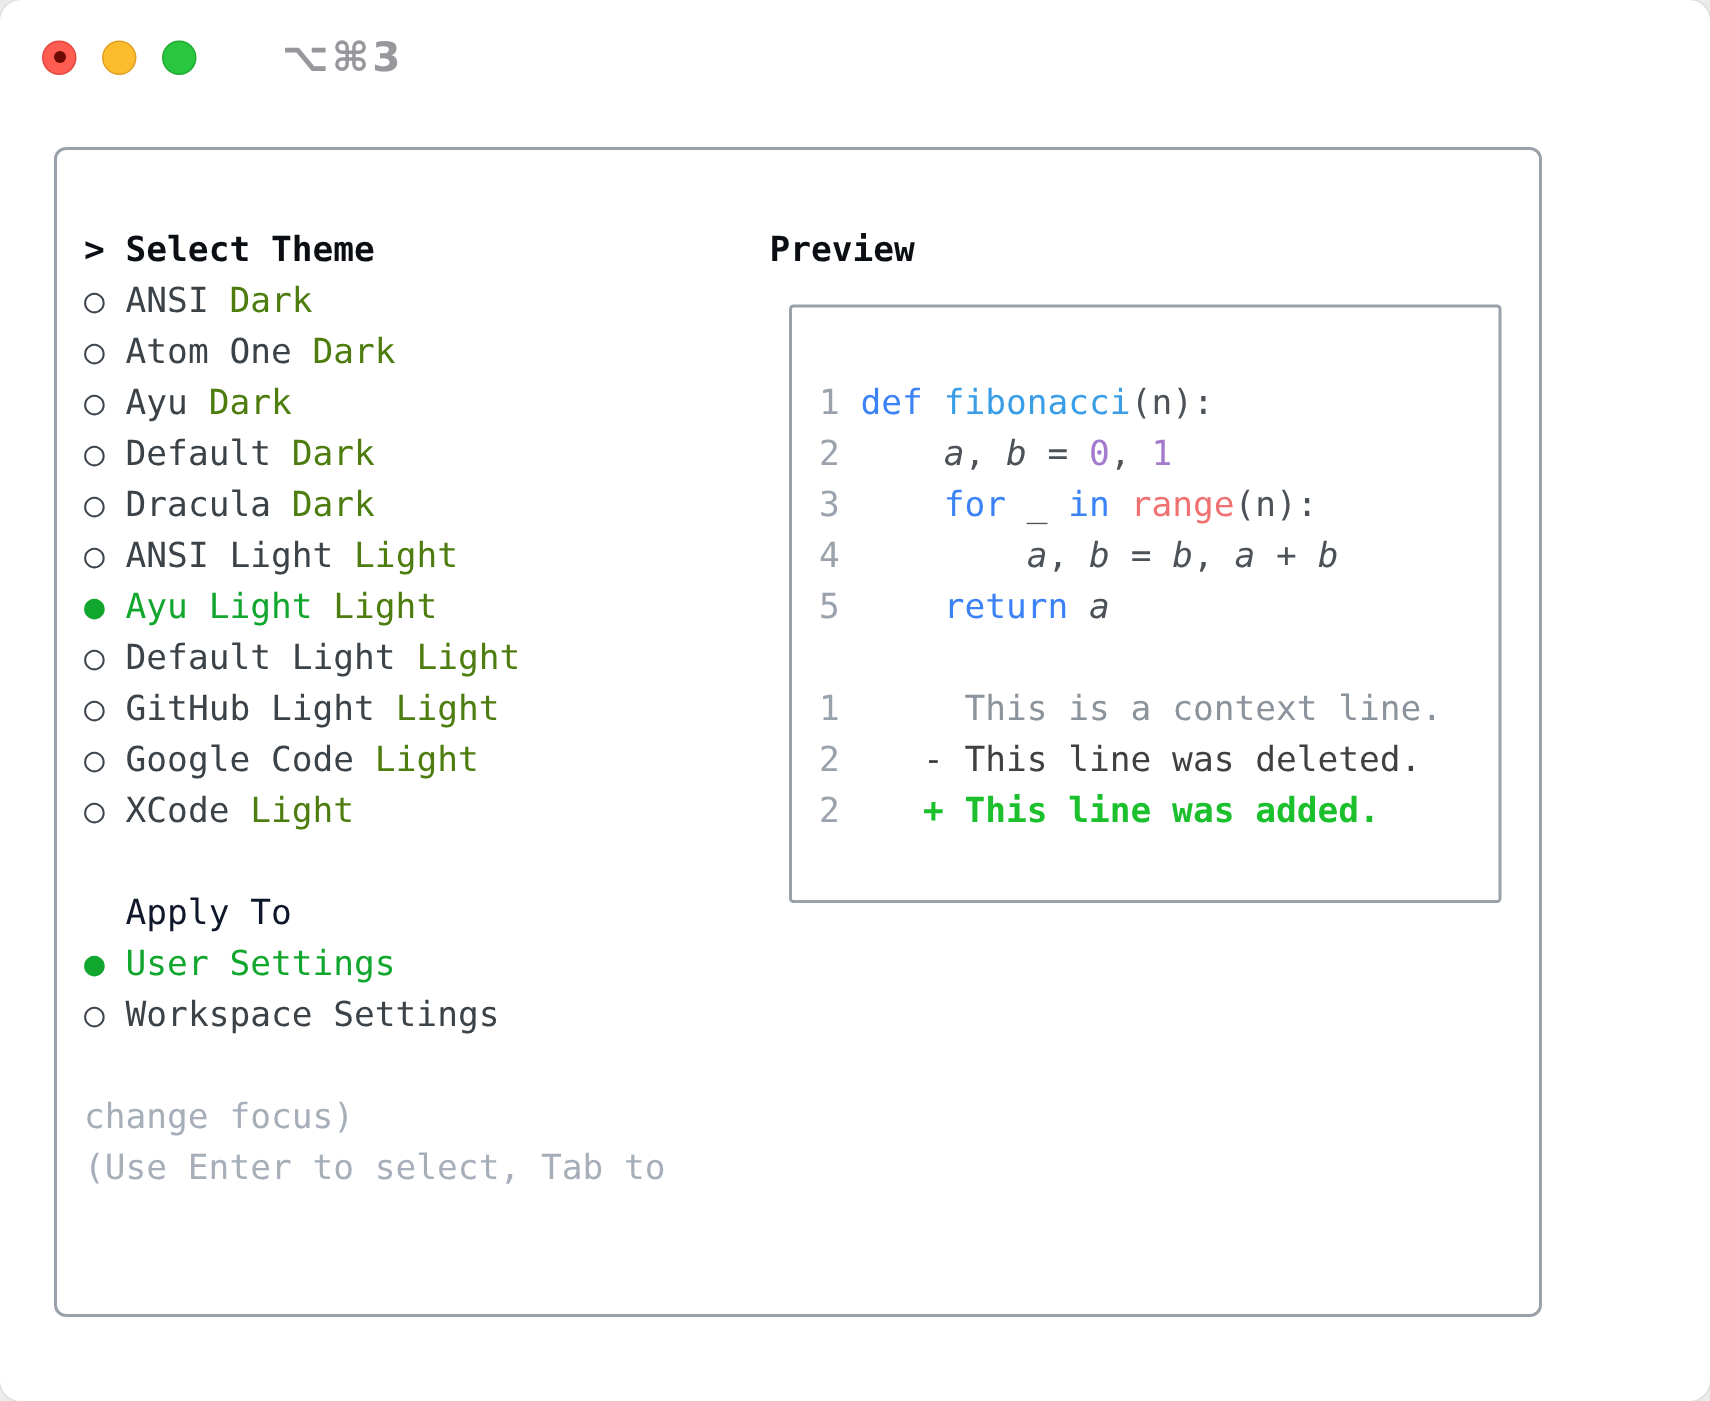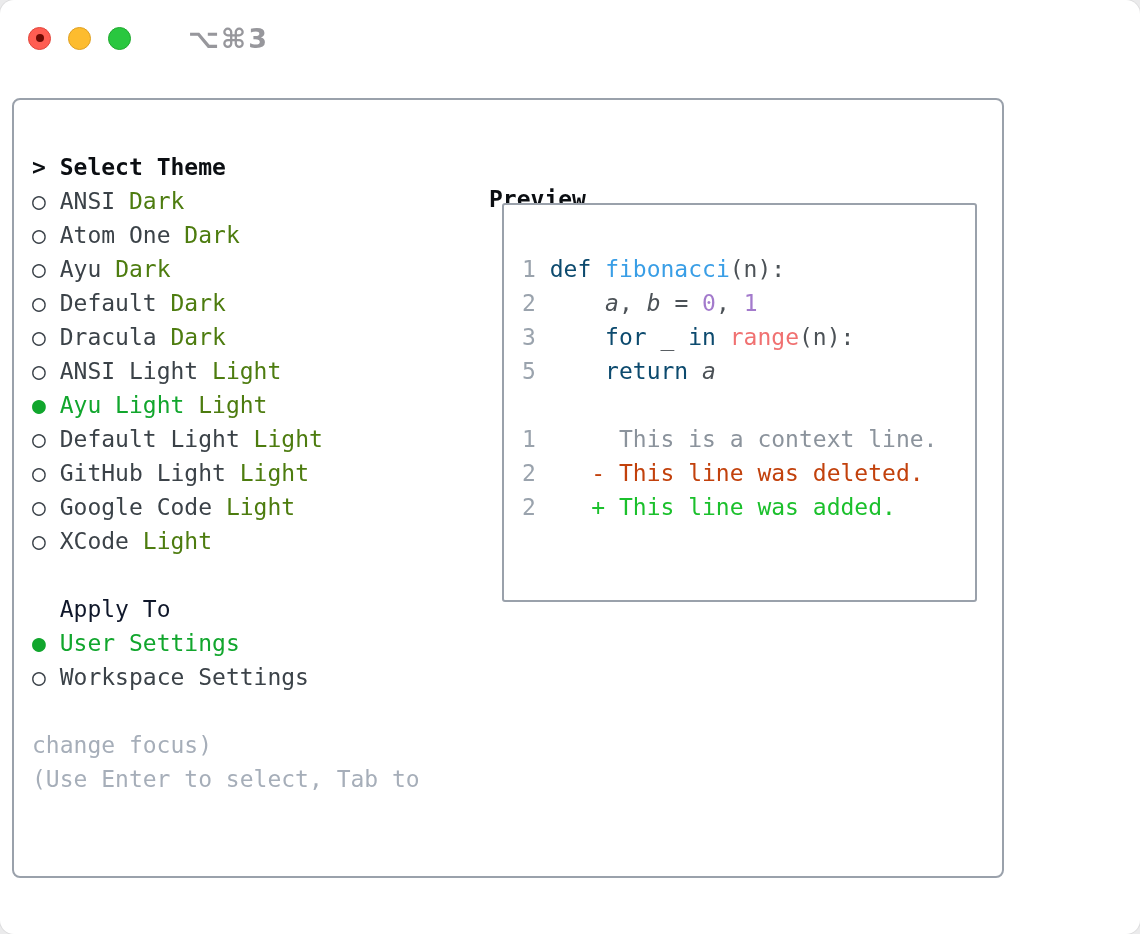--- a/index.html
+++ b/index.html
@@ -28,50 +28,50 @@
     margin:-4px 0 0 -4px;border-radius:50%;background:#6e0b04;
   }
   .light.yellow{background:#fdbc2e;border:1px solid #dfa023;}
   .light.green{background:#29c73f;border:1px solid #20a92f;}
   .win-title{
     margin-left:40px;color:#97979c;font-size:27px;font-weight:600;
     font-family:"DejaVu Sans", sans-serif;letter-spacing:2px;
   }
   
   .panel{
-    position:absolute;left:12px;top:98px;width:992px;height:780px;
+    position:absolute;left:36px;top:98px;width:992px;height:780px;
     border:2px solid #9aa1ab;border-radius:8px;background:#fff;
     box-sizing:border-box;
   }
   .row{height:34px;line-height:34px;white-space:pre;font-size:23px;}
   
   .left-col{position:absolute;left:18px;top:50px;color:#3b4248;}
   .hdr{font-weight:bold;color:#0b0e12;}
   .pfx{color:#3f464d;}
   .sel{color:#11a62d;}
   .suffix{color:#4d7c0f;}
   .plain-hdr{color:#0f172a;}
   .hint{color:#a6aeb9;}
   
-  .preview-hdr{position:absolute;left:475px;top:50px;font-weight:bold;color:#0b0e12;margin-top:32px;}
+  .preview-hdr{position:absolute;left:475px;top:50px;font-weight:bold;color:#0b0e12;}
   .code-box{
     position:absolute;left:488px;top:103px;width:475px;height:399px;
     border:2px solid #9aa1ab;border-radius:3px;background:#fff;box-sizing:border-box;
   }
   .code{position:absolute;left:18px;top:47px;}
   .ln{color:#9aa3ad;}
-  .kw{color:#0c4a6e;}
+  .kw{color:#3b82f6;}
   .fn{color:#399ee6;}
   .num{color:#a37acc;}
   .bi{color:#f07171;}
   .fg{color:#4c5257;}
   .var{color:#4c5257;font-style:italic;}
   .ctx{color:#8b939c;}
-  .del{color:#c2410c;margin-top:34px;}
-  .add{color:#1bc02c;}
+  .del{color:#404040;margin-top:34px;}
+  .add{color:#1bc02c;font-weight:bold;}
 </style>
 </head>
 <body>
 
 <div class="window">
 
   <div class="titlebar">
     <span class="light red"></span>
     <span class="light yellow"></span>
     <span class="light green"></span>
@@ -99,20 +99,21 @@
         <div class="row"></div>
         <div class="row"><span class="hint">change focus)</span></div>
         <div class="row"><span class="hint">(Use Enter to select, Tab to</span></div>
       </div>
     <div class="preview-hdr row">Preview</div>
     <div class="code-box">
       <div class="code" id="code">
           <div class="row"><span class="ln">1</span><span class="fg"> </span><span class="kw">def</span><span class="fg"> </span><span class="fn">fibonacci</span><span class="fg">(n):</span></div>
           <div class="row"><span class="ln">2</span><span class="fg">     </span><span class="var">a</span><span class="fg">, </span><span class="var">b</span><span class="fg"> = </span><span class="num">0</span><span class="fg">, </span><span class="num">1</span></div>
           <div class="row"><span class="ln">3</span><span class="fg">     </span><span class="kw">for</span><span class="fg"> _ </span><span class="kw">in</span><span class="fg"> </span><span class="bi">range</span><span class="fg">(n):</span></div>
+          <div class="row"><span class="ln">4</span><span class="fg">         </span><span class="var">a</span><span class="fg">, </span><span class="var">b</span><span class="fg"> = </span><span class="var">b</span><span class="fg">, </span><span class="var">a</span><span class="fg"> + </span><span class="var">b</span></div>
           <div class="row"><span class="ln">5</span><span class="fg">     </span><span class="kw">return</span><span class="fg"> </span><span class="var">a</span></div>
           <div class="row"></div>
           <div class="row"><span class="ln">1</span><span class="fg">      </span><span class="ctx">This is a context line.</span></div>
           <div class="row"><span class="ln">2</span><span class="fg">    </span><span class="del">- This line was deleted.</span></div>
           <div class="row"><span class="ln">2</span><span class="fg">    </span><span class="add">+ This line was added.</span></div>
         </div>
     </div>
   </div>
 
 </div>

